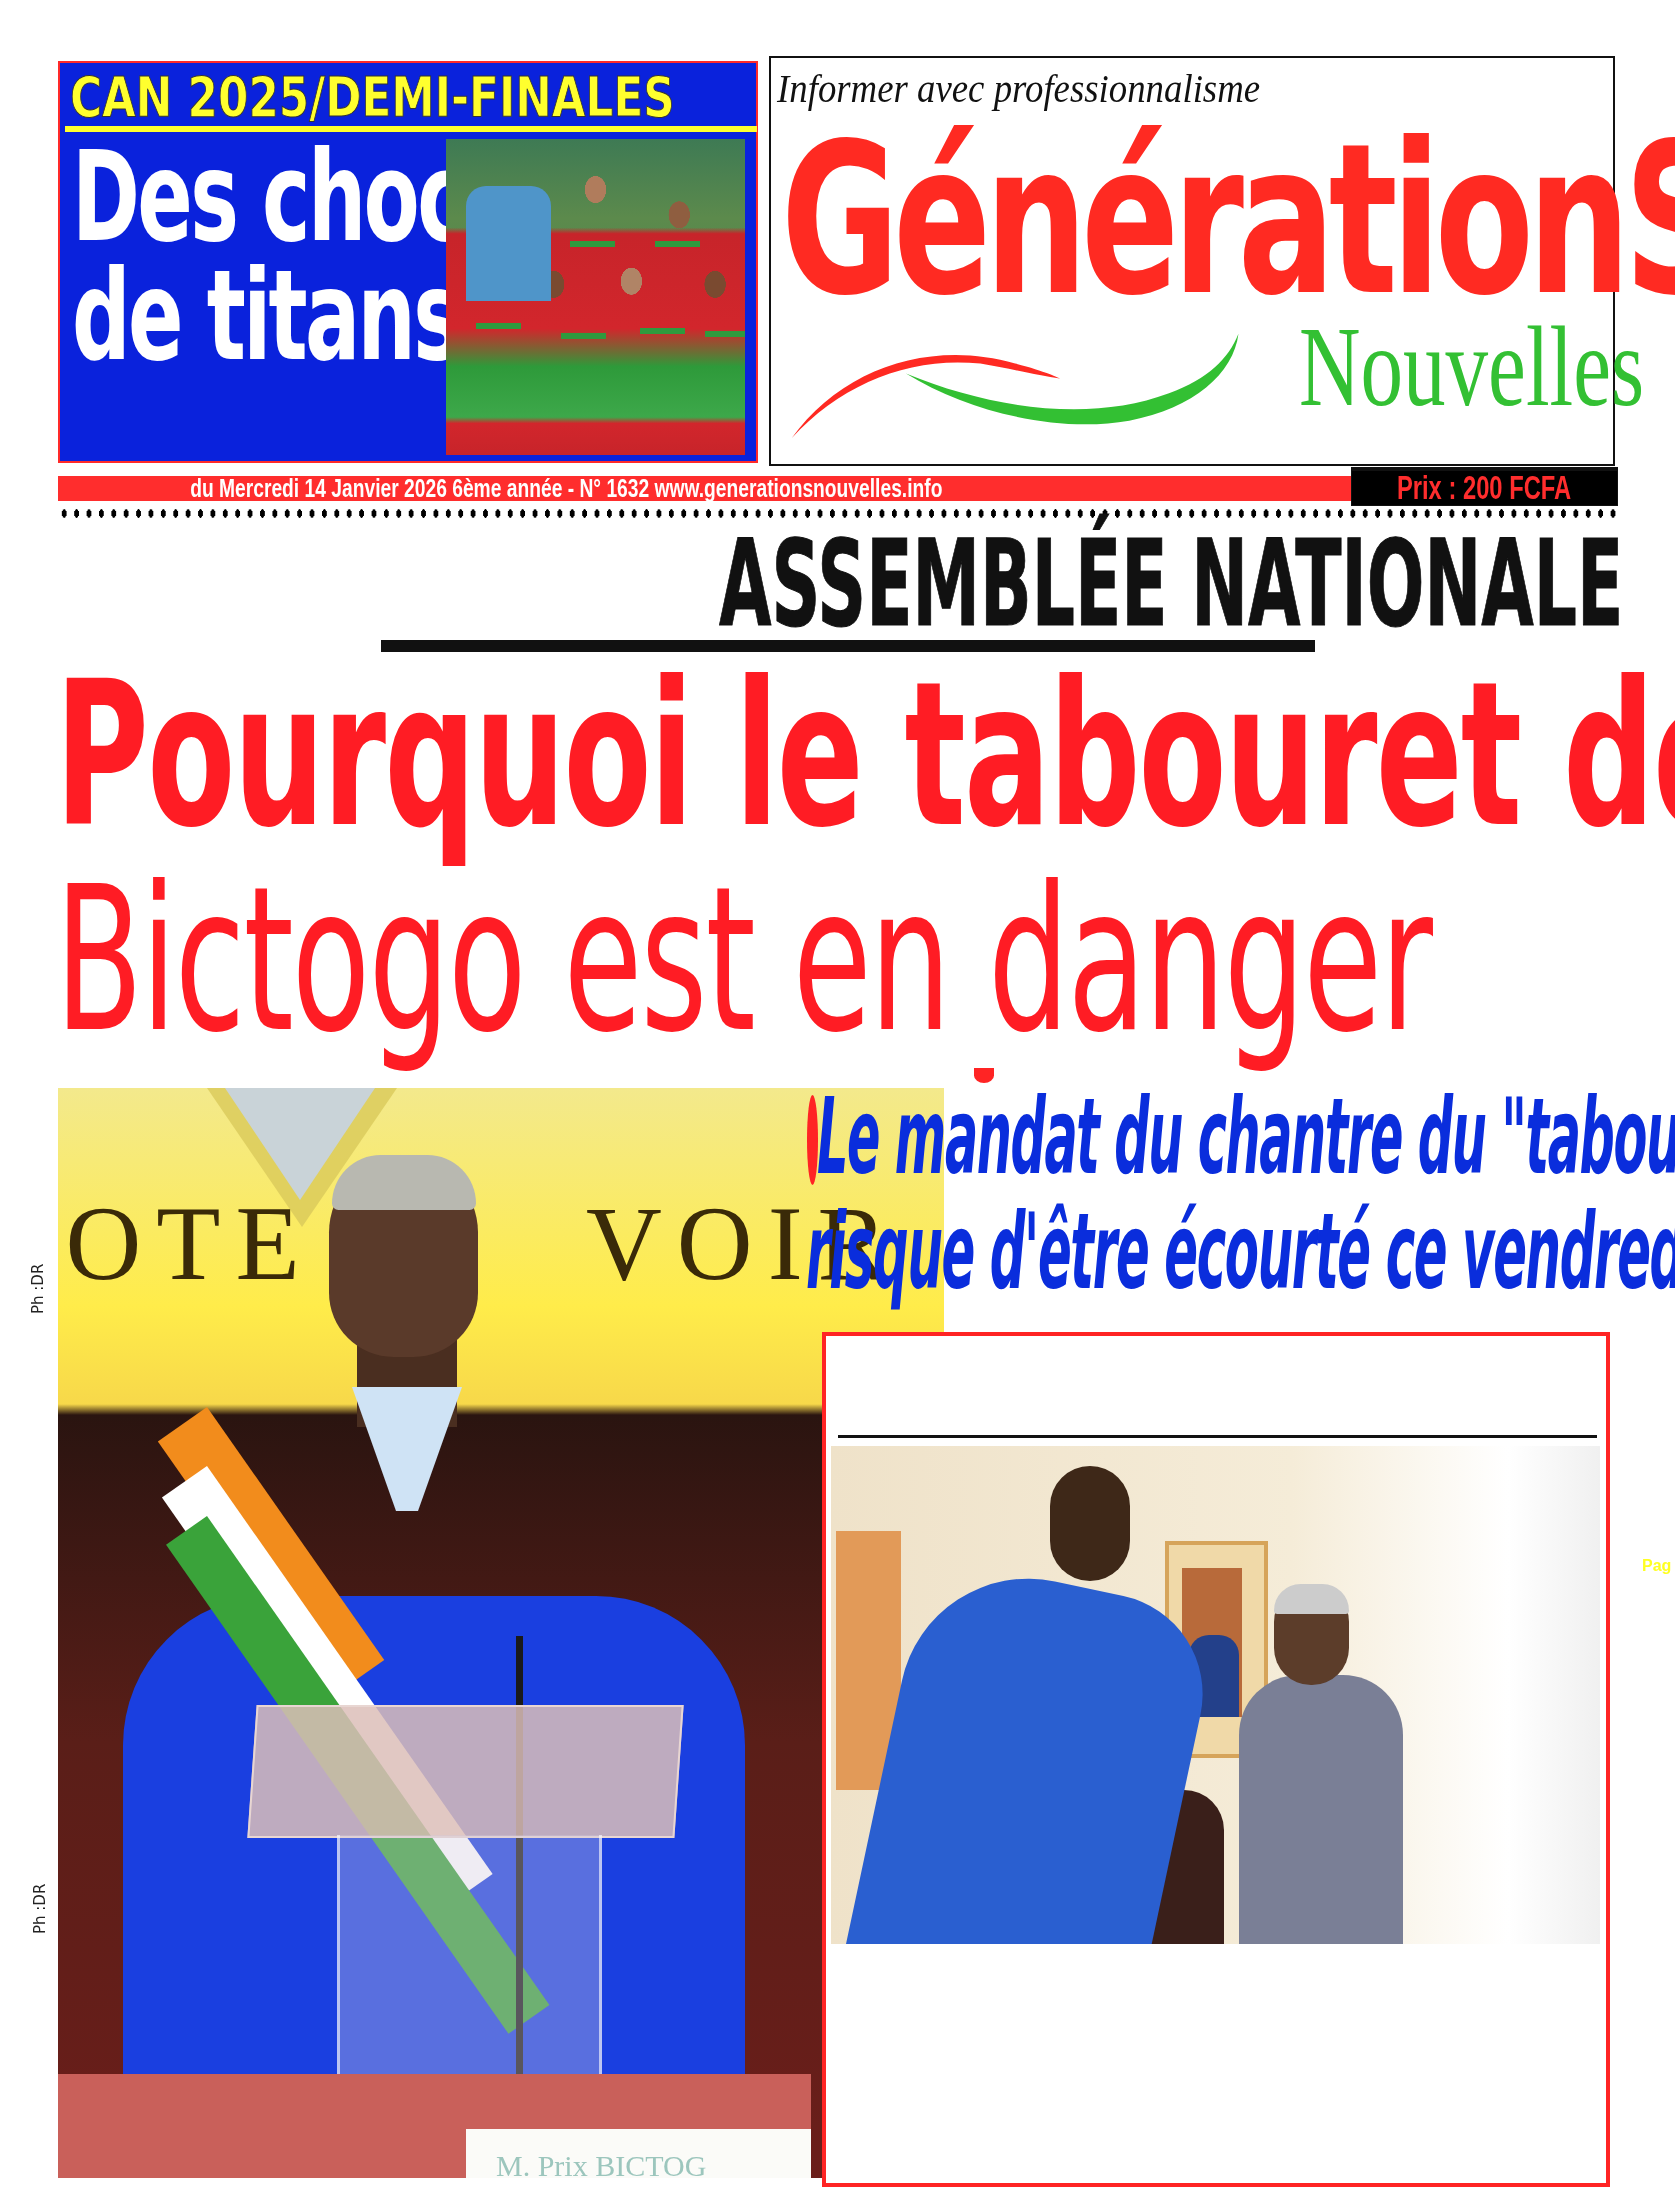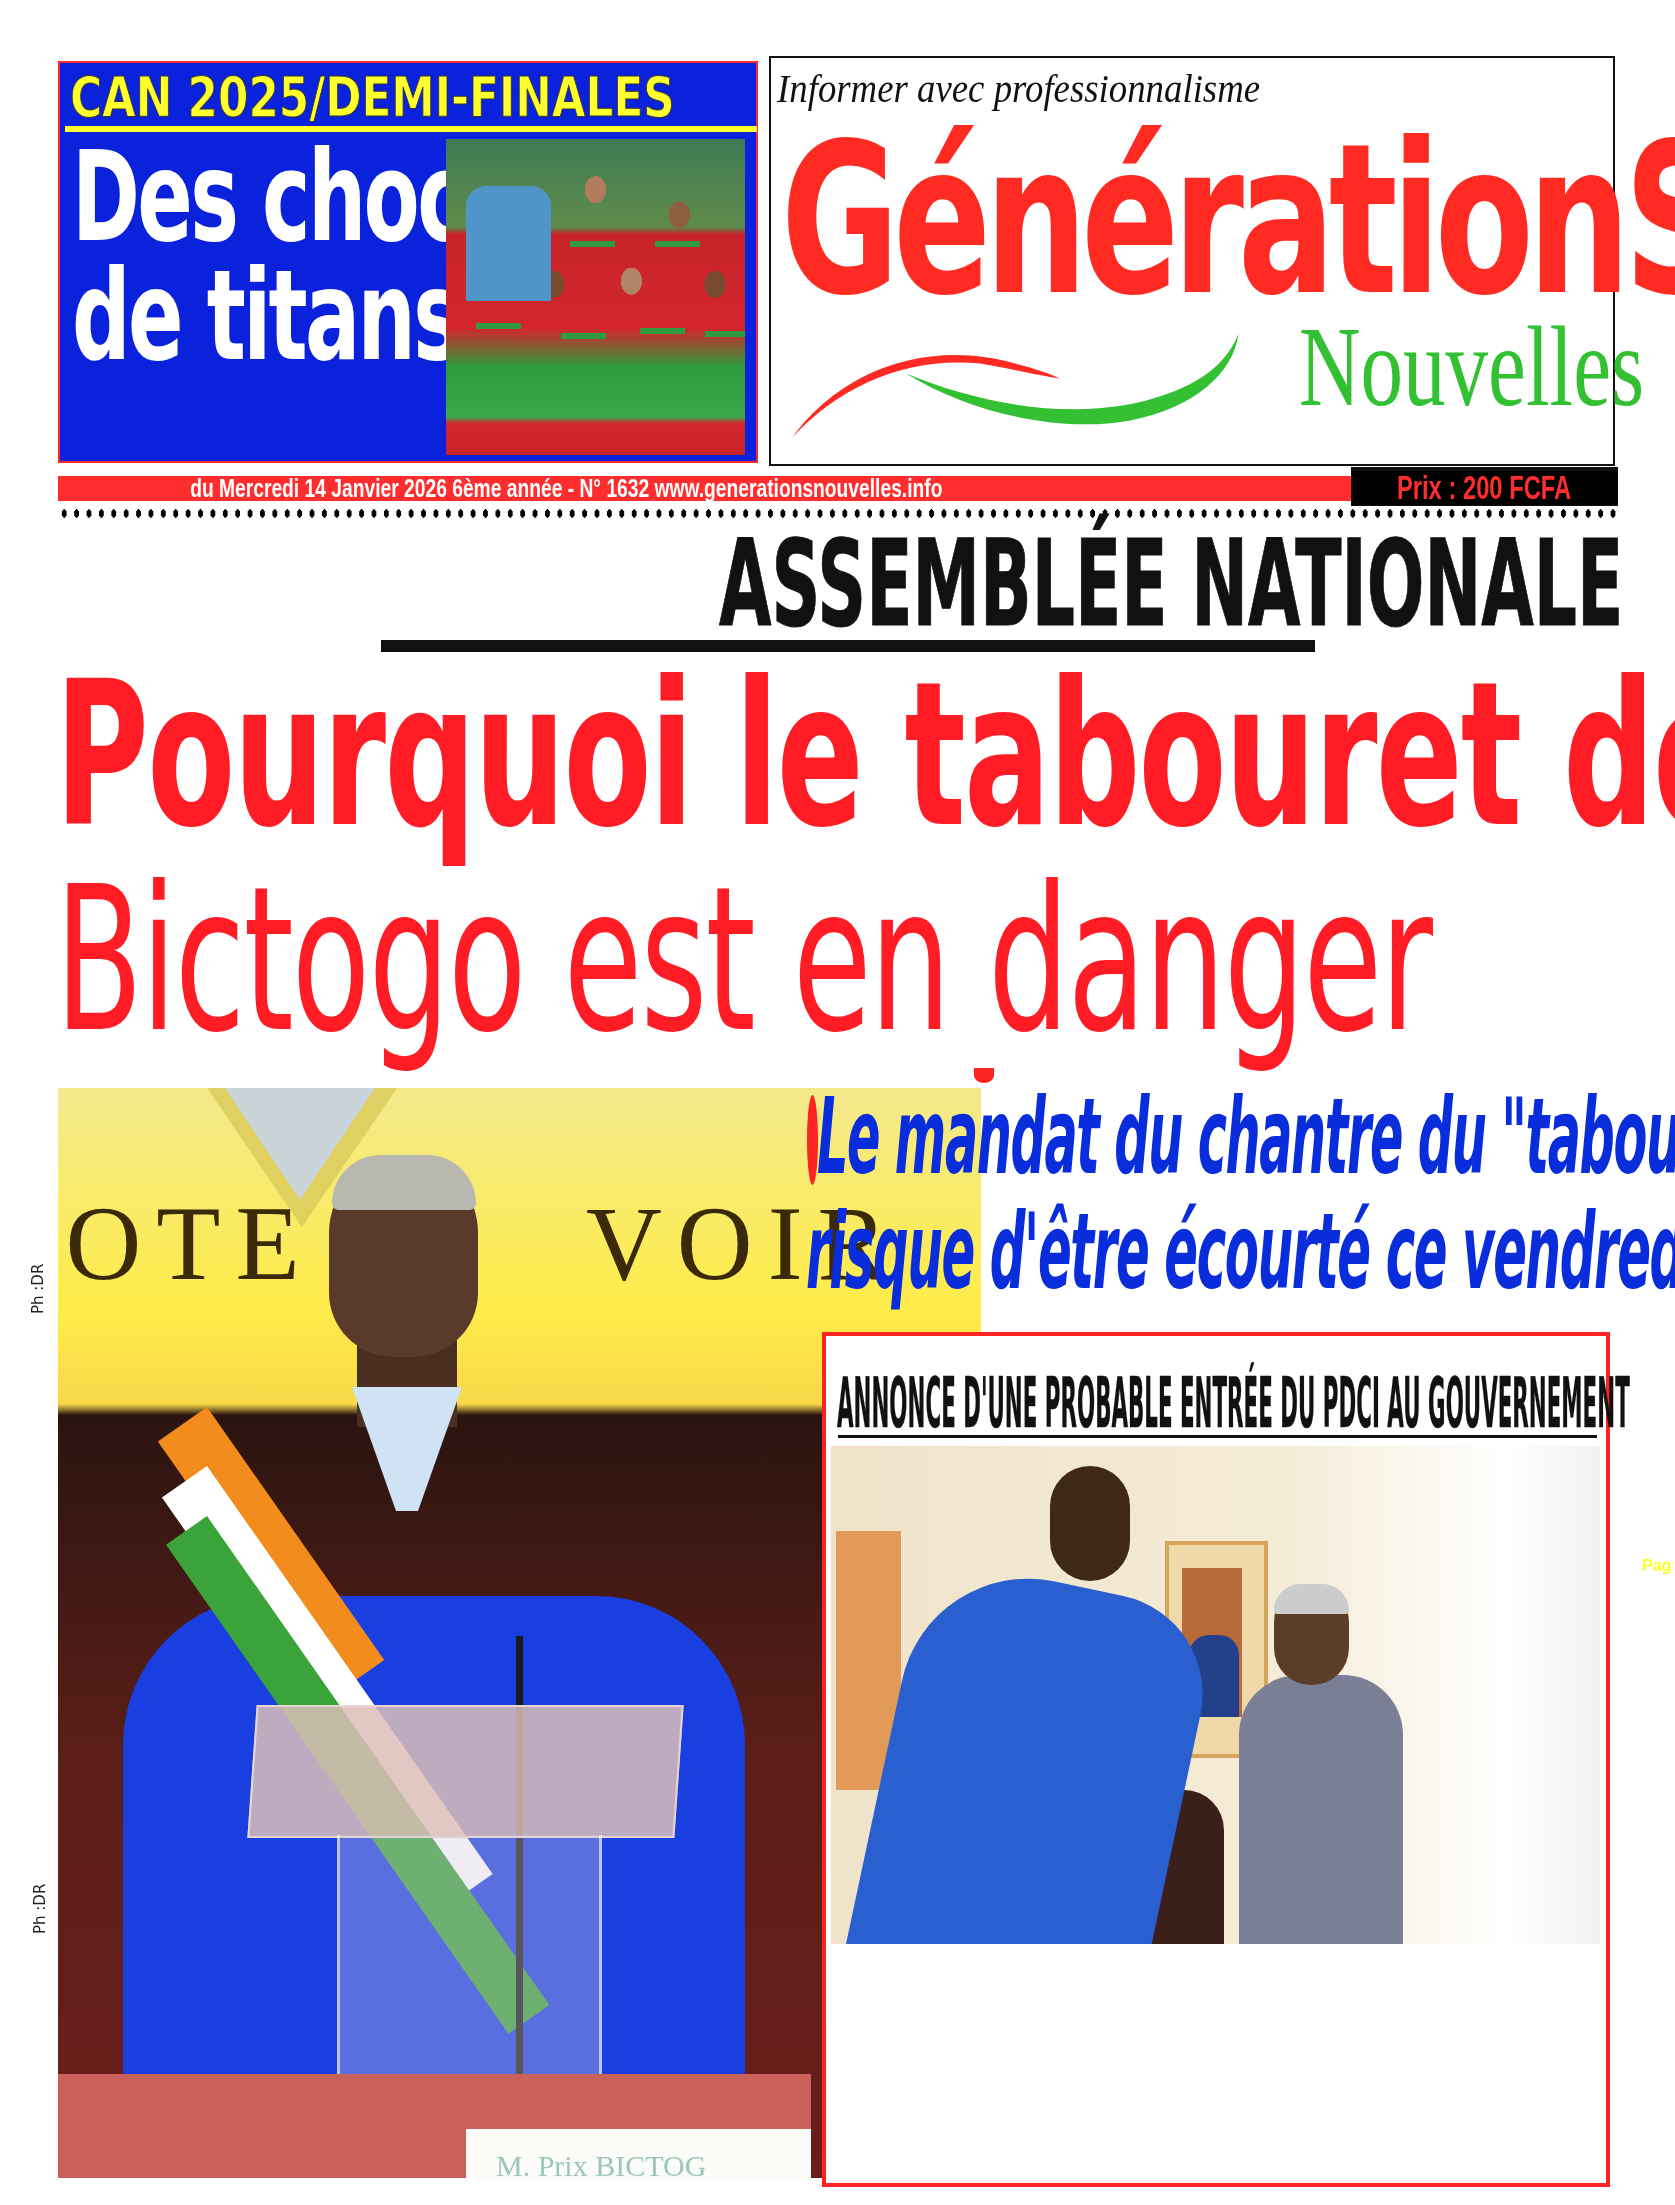--- a/index.html
+++ b/index.html
@@ -49,21 +49,21 @@
   #kicker { left:378px; top:534px; width:936px; text-align:center; color:#111; font-family:"DejaVu Sans", sans-serif; font-weight:bold; font-size:119px; line-height:100px; white-space:nowrap; }
   #kicker span { display:inline-block; transform:scaleX(0.57); transform-origin:center; -webkit-text-stroke:1px #111; }
   #kicker-rule { left:381px; top:640px; width:934px; height:12.4px; background:#111; }
 
   #headline1 { left:55px; top:656px; width:1568px; color:#ff1c24; font-family:"DejaVu Sans", sans-serif; font-weight:bold; font-size:199px; line-height:199px; white-space:nowrap; letter-spacing:-3px; }
   #headline1 span, #headline2 span { display:inline-block; transform:scaleX(0.645); transform-origin:left top; }
   #headline2 { left:55px; top:861px; width:1568px; color:#ff1c24; font-family:"DejaVu Sans", sans-serif; font-weight:normal; font-size:199px; line-height:199px; white-space:nowrap; letter-spacing:-3px; }
 
   
   #main-photo { left:58px; top:1088px; width:886px; height:1090px; overflow:hidden;
-    background: linear-gradient(180deg, #f3e98c 0%, #ffec4a 20%, #f7d84a 29%, #2a1410 30%, #5a1e18 60%, #6b1e1a 100%); padding-left: 37px; }
+    background: linear-gradient(180deg, #f3e98c 0%, #ffec4a 20%, #f7d84a 29%, #2a1410 30%, #5a1e18 60%, #6b1e1a 100%); }
   #main-photo .sign { position:absolute; left:7.5px; top:95px; font-family:"Liberation Serif", serif; font-size:105px; color:#3a2a08; letter-spacing:15px; white-space:nowrap; }
   #main-photo .sign2 { left:528px; }
   #main-photo .apex { position:absolute; left:149px; top:0; width:0; height:0; border-left:95px solid transparent; border-right:95px solid transparent; border-top:139px solid #d9c95a; opacity:0.8; }
   #main-photo .apex-in { position:absolute; left:167px; top:0; width:0; height:0; border-left:75px solid transparent; border-right:75px solid transparent; border-top:112px solid #c9d3d8; }
   #main-photo .suit { position:absolute; left:65px; top:508px; width:622px; height:583px; background:#1a3fe0; border-radius:149px 149px 0 0; }
   #main-photo .head { position:absolute; left:271px; top:70px; width:149px; height:199px; background:#5a3a2a; border-radius:75px 75px 65px 65px; }
   #main-photo .hair { position:absolute; left:274px; top:67px; width:144px; height:55px; background:#b8b8b0; border-radius:75px 75px 10px 10px; }
   #main-photo .neck { position:absolute; left:299px; top:249px; width:100px; height:90px; background:#4a2e20; }
   #main-photo .collar { position:absolute; left:294px; top:299px; width:110px; height:124px; background:#cfe3f5; clip-path:polygon(0 0,100% 0,60% 100%,40% 100%); }
   #main-photo .sash1 { position:absolute; left:149px; top:319px; width:309px; height:60px; background:#f28c1c; transform:rotate(55deg); transform-origin:left top; }
@@ -177,21 +177,20 @@
     <div id="nameplate-text">M. Prix BICTOG</div>
   </div>
 </div>
 
 <div id="bullet-top" class="abs"></div>
 <div id="bullet" class="abs"></div>
 <div id="sub1" class="abs"><span>Le mandat du chantre du "tabouret"</span></div>
 <div id="sub2" class="abs"><span>risque d'être écourté ce vendredi</span></div>
 
 <div id="story-box" class="abs">
-  <div id="story-kicker" class="abs"><span>ANNONCE D'UNE PROBABLE ENTRÉE DU PDCI AU GOUVERNEMENT</span></div>
   <div id="story-kicker-rule" class="abs"></div>
   <div id="story-photo" class="abs">
     <div class="door"></div>
     <div class="frame"></div>
     <div class="frame-in"></div>
     <div class="portrait-suit"></div>
     <div class="chair"></div>
     <div class="man1"></div>
     <div class="man1-head"></div>
     <div class="man2"></div>

